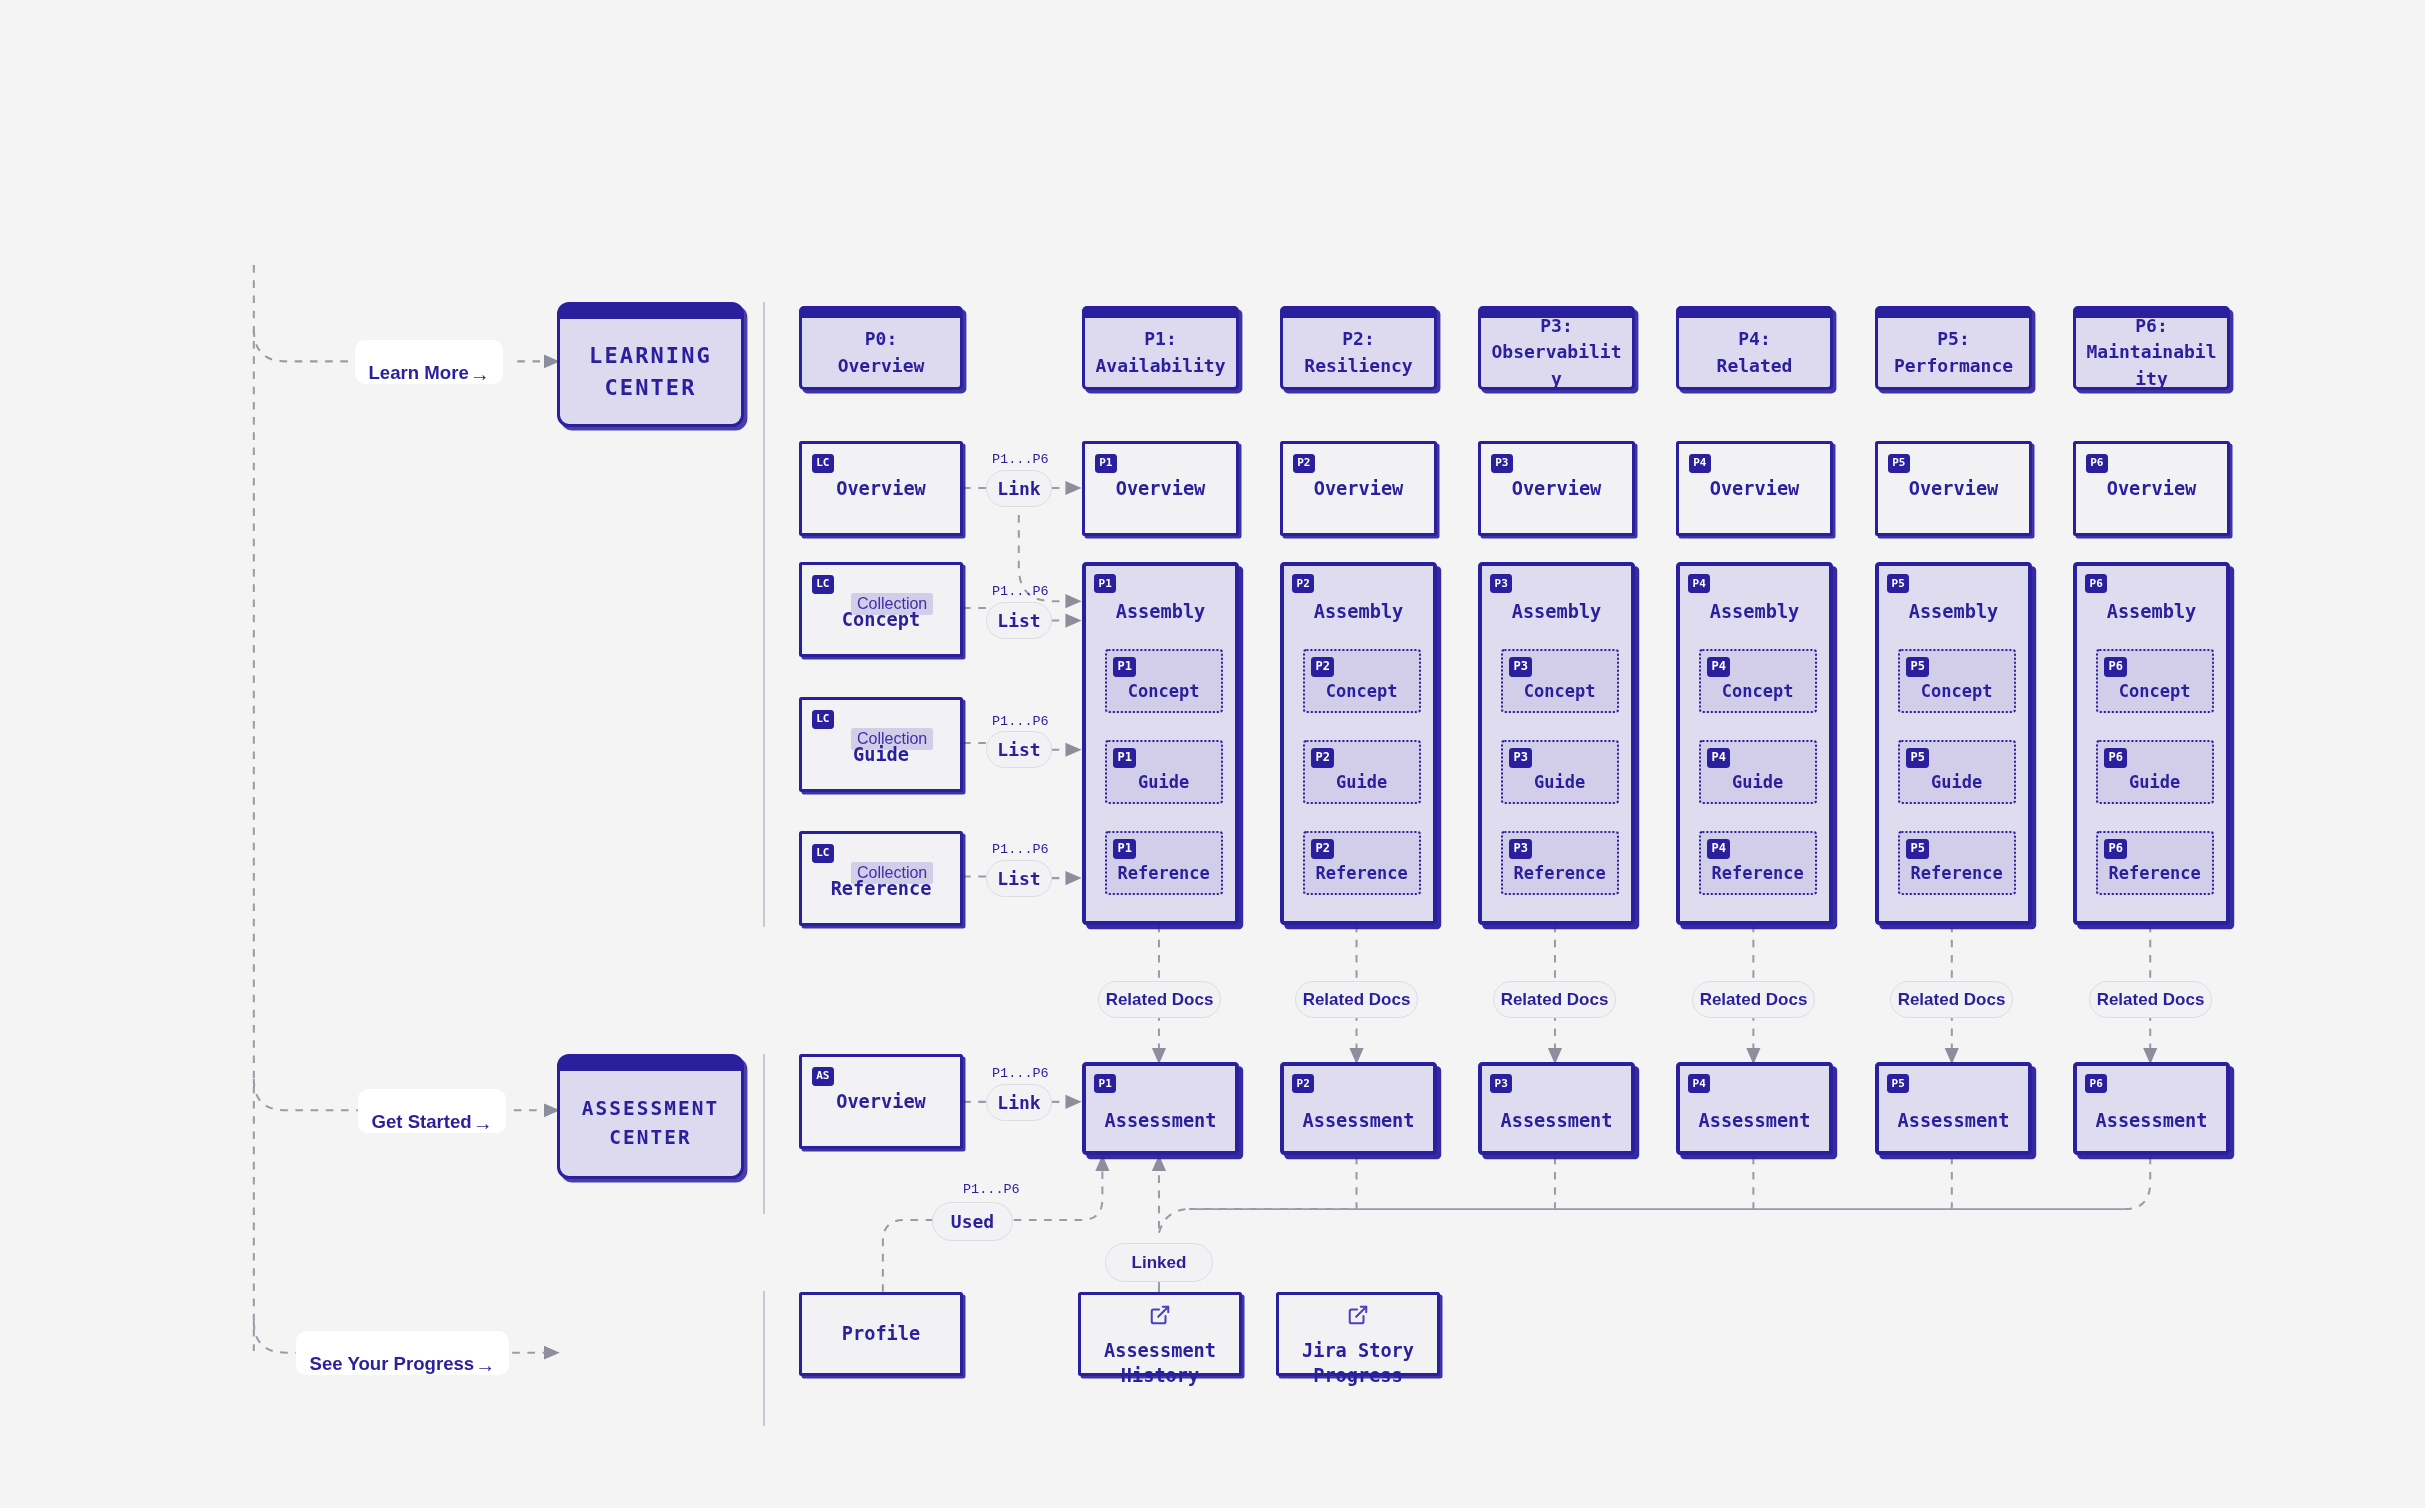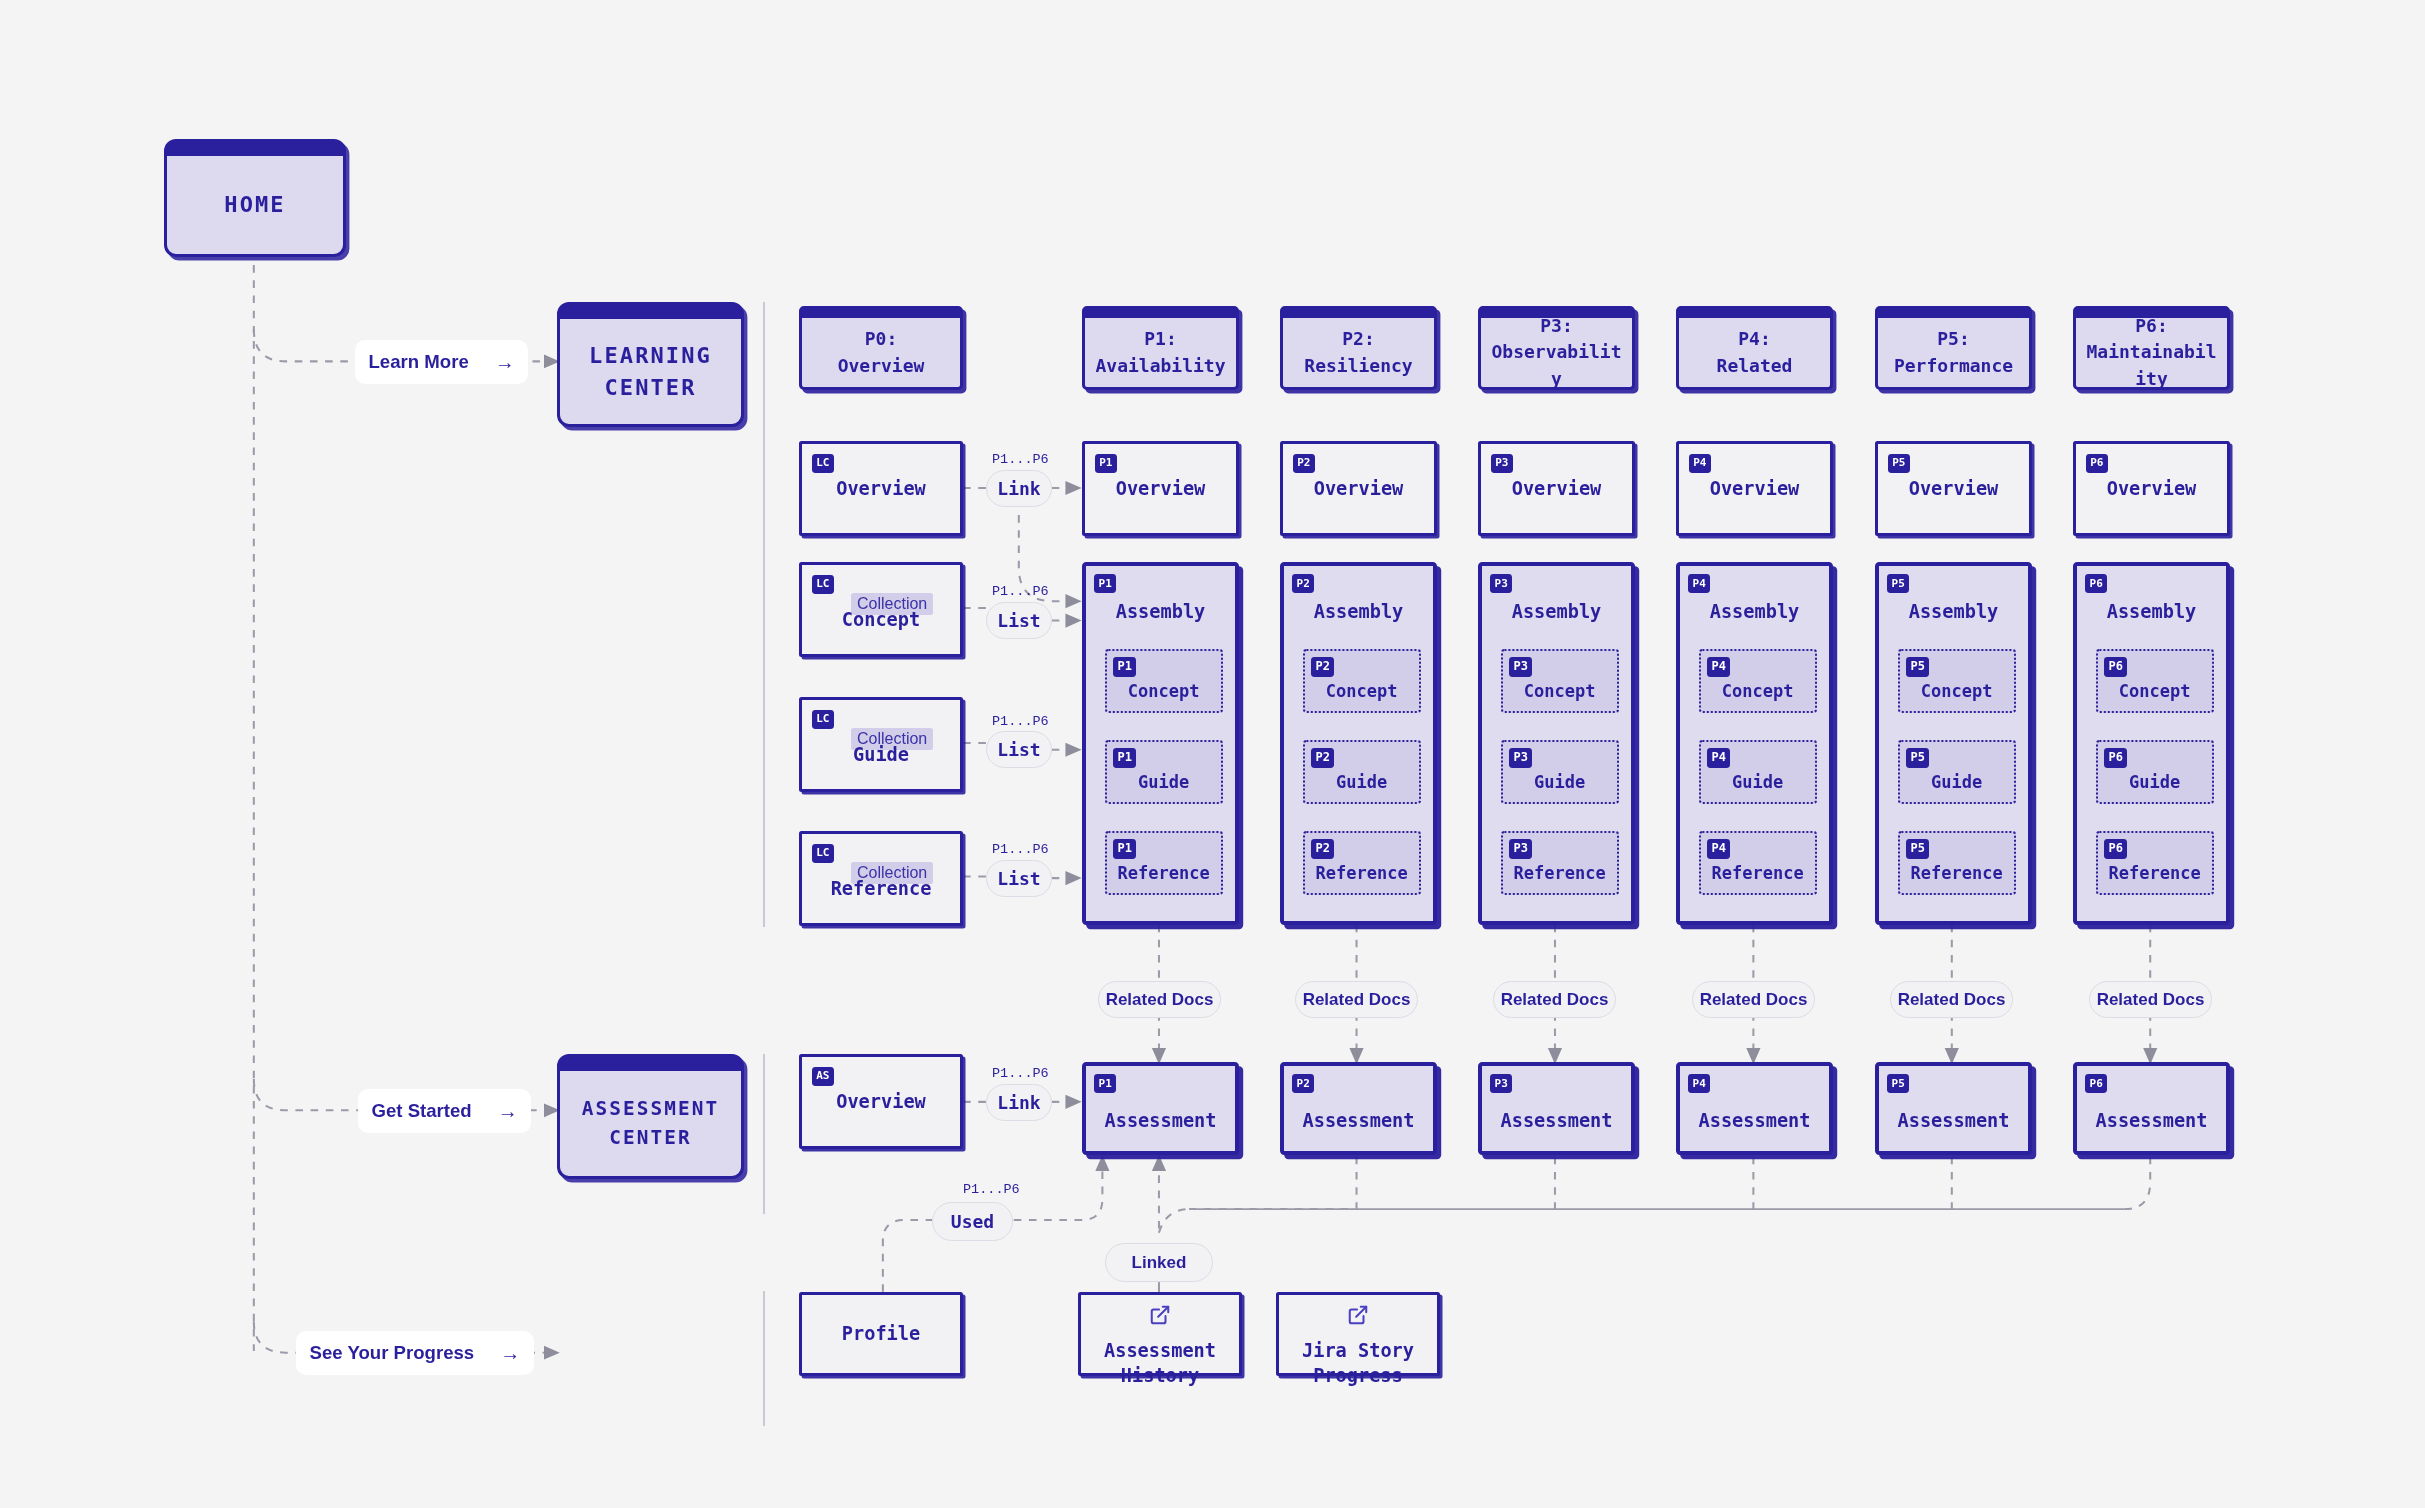--- a/index.html
+++ b/index.html
@@ -151,22 +151,22 @@
   }
 
   
   .cta {
     position: absolute;
     background: #ffffff;
     border-radius: 10px;
     color: #2a1f9c;
     font-family: "Liberation Sans", sans-serif;
     font-weight: 700; font-size: 18.6px;
-    display: flex; align-items: center; justify-content: center;
-    gap: 26px;
+    display: flex; align-items: flex-end; justify-content: center;
+    gap: 1px;
     white-space: nowrap;
     padding: 0 13.5px;
   }
   .cta .arw { font-size: 20px; line-height: 1; }
 
   
   .xcard {
     position: absolute;
     background: #f2f2f5;
     border: 3.4px solid #2a1f9c;
@@ -259,23 +259,20 @@
     <g fill="none" stroke="#9a9aa8" stroke-width="2.2">
       <path d="M1408 1432 L2516 1432"></path>
       <path d="M1372 1495 L1372 1530"></path>
     </g>
   </svg>
 
   <div class="divider" style="left:763px; top:302px; height:625px;"></div>
   <div class="divider" style="left:763px; top:1054px; height:160px;"></div>
   <div class="divider" style="left:763px; top:1291px; height:135px;"></div>
 
-  <div class="rail node" style="left:164px; top:139px; width:182px; height:118px;">
-    <span>HOME</span>
-  </div>
 
   <div class="rail node" style="left:557px; top:302px; width:187px; height:125px; white-space:pre-line;">
     <span>LEARNING
 CENTER</span>
   </div>
 
   <div class="rail node" style="left:557px; top:1054px; width:187px; height:125px; white-space:pre-line; font-size:19.4px;">
     <span>ASSESSMENT
 CENTER</span>
   </div>

